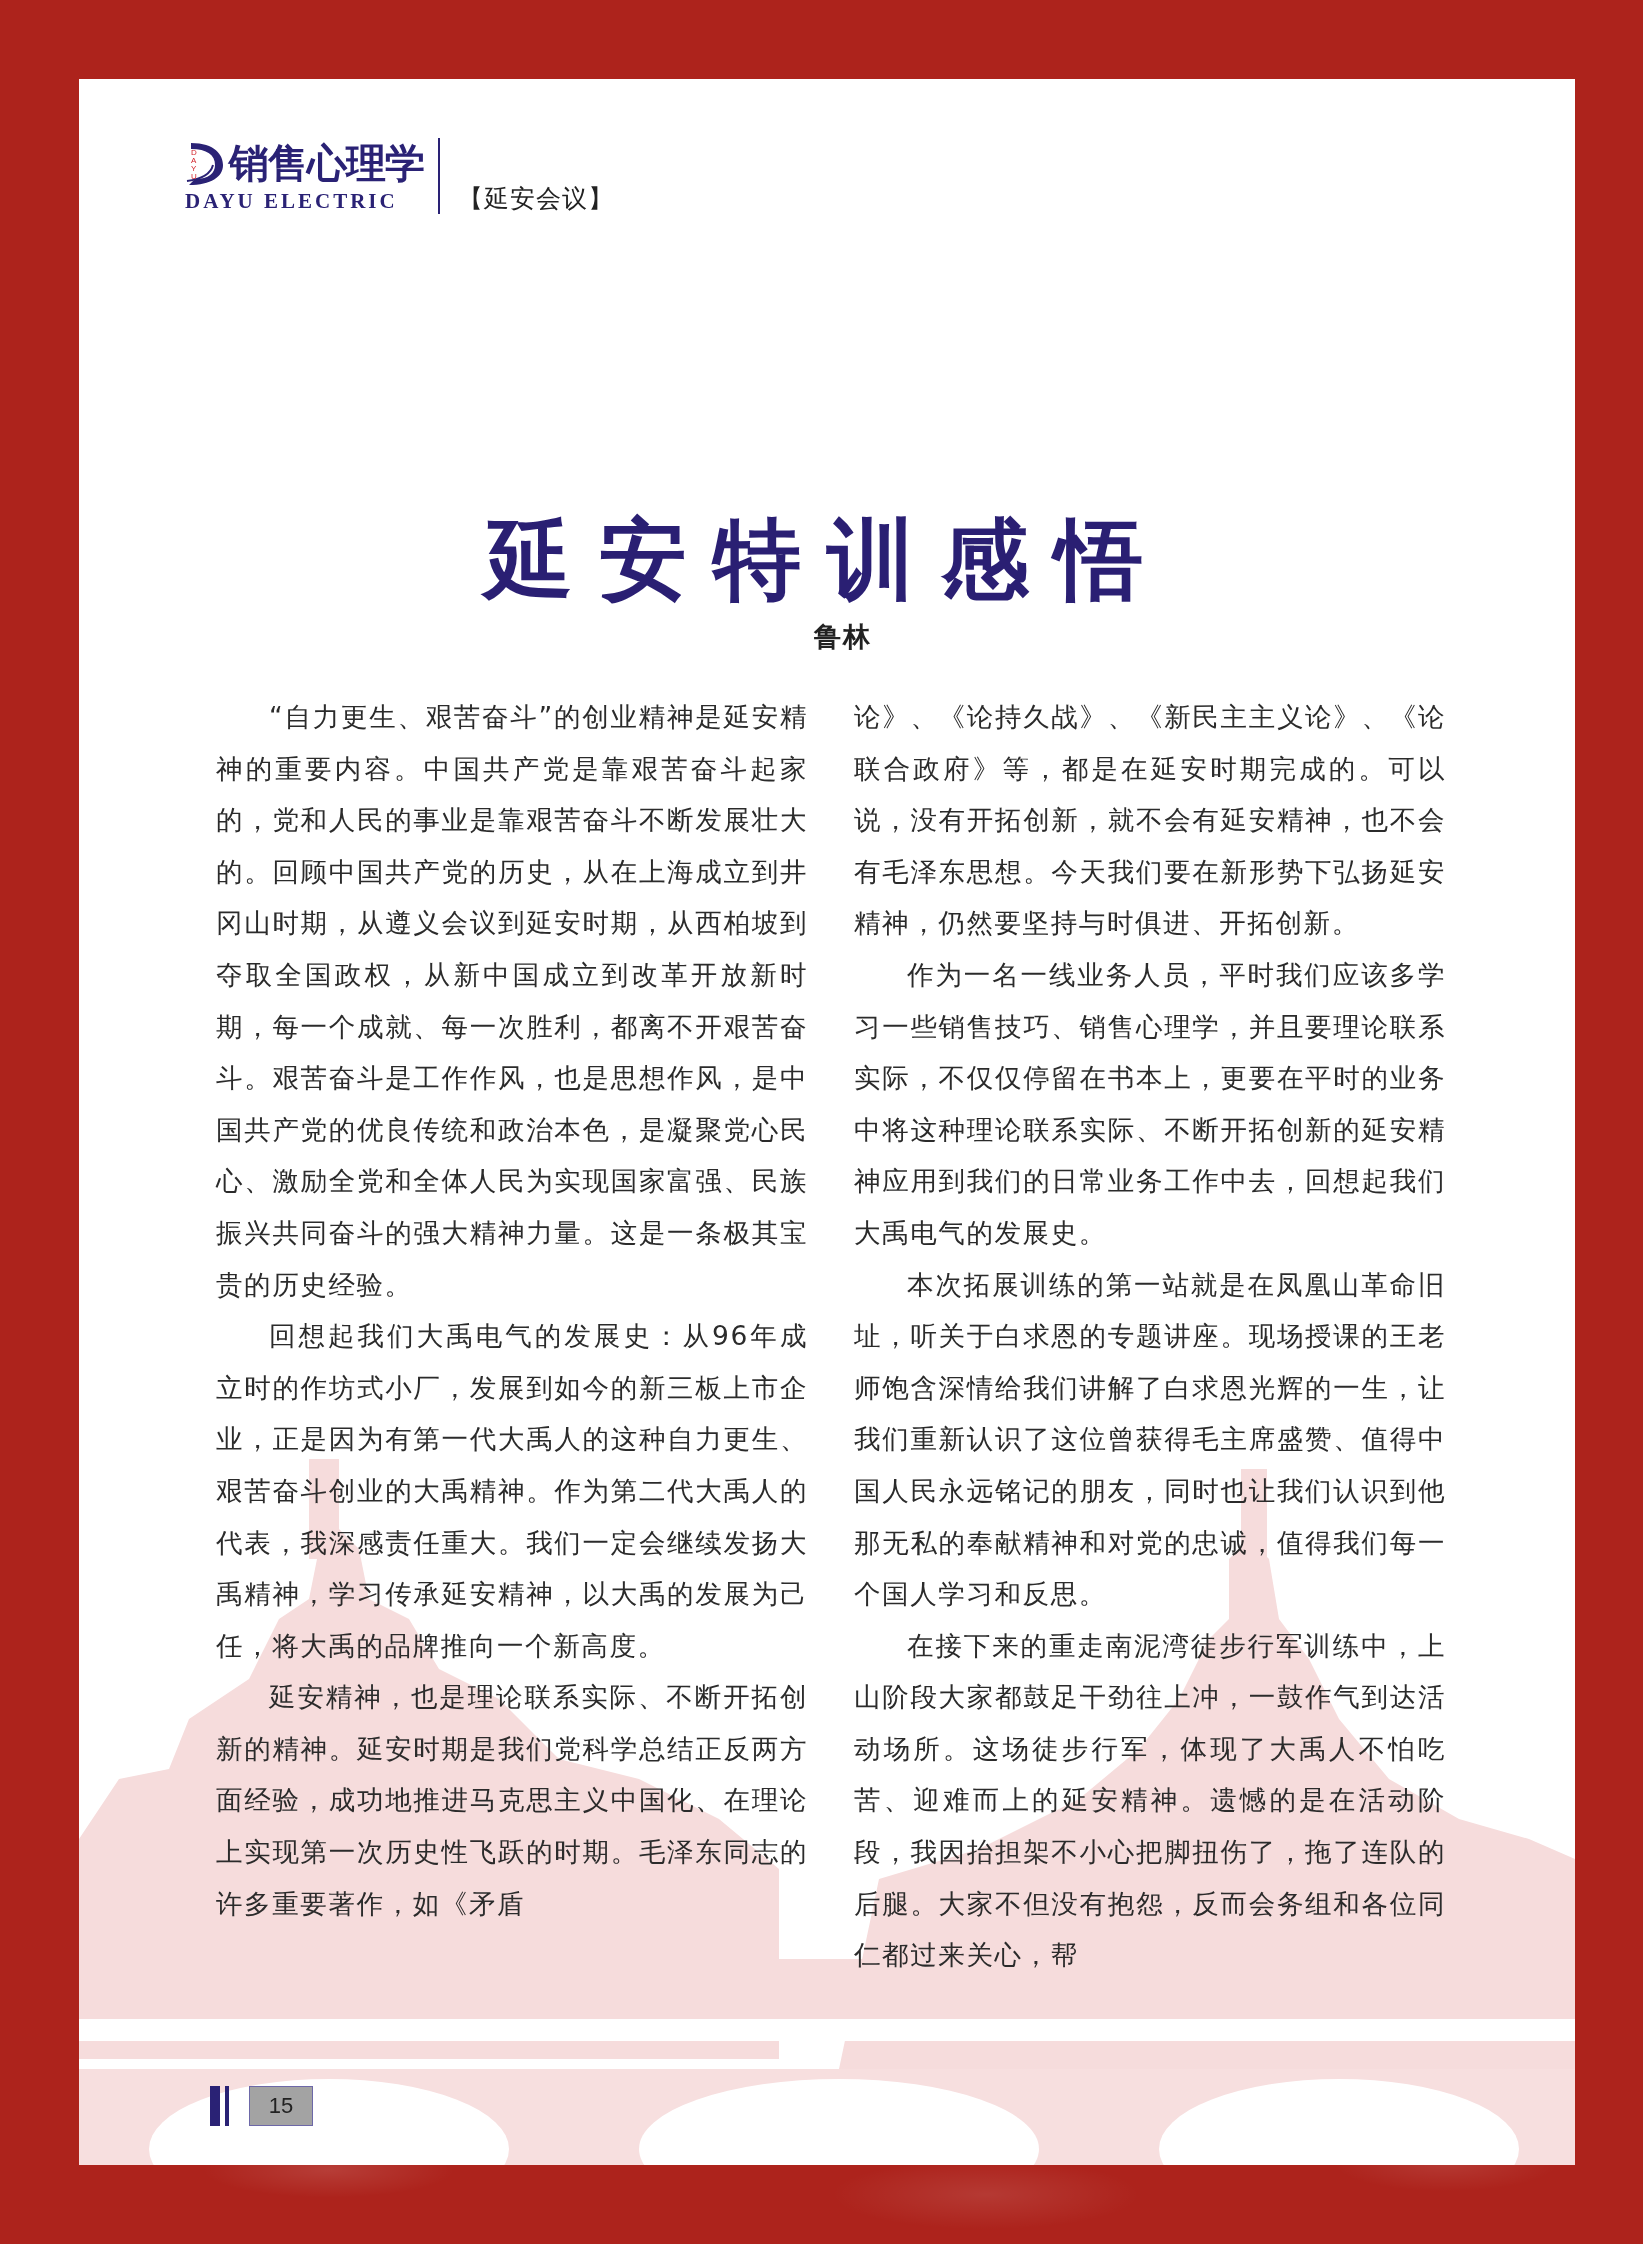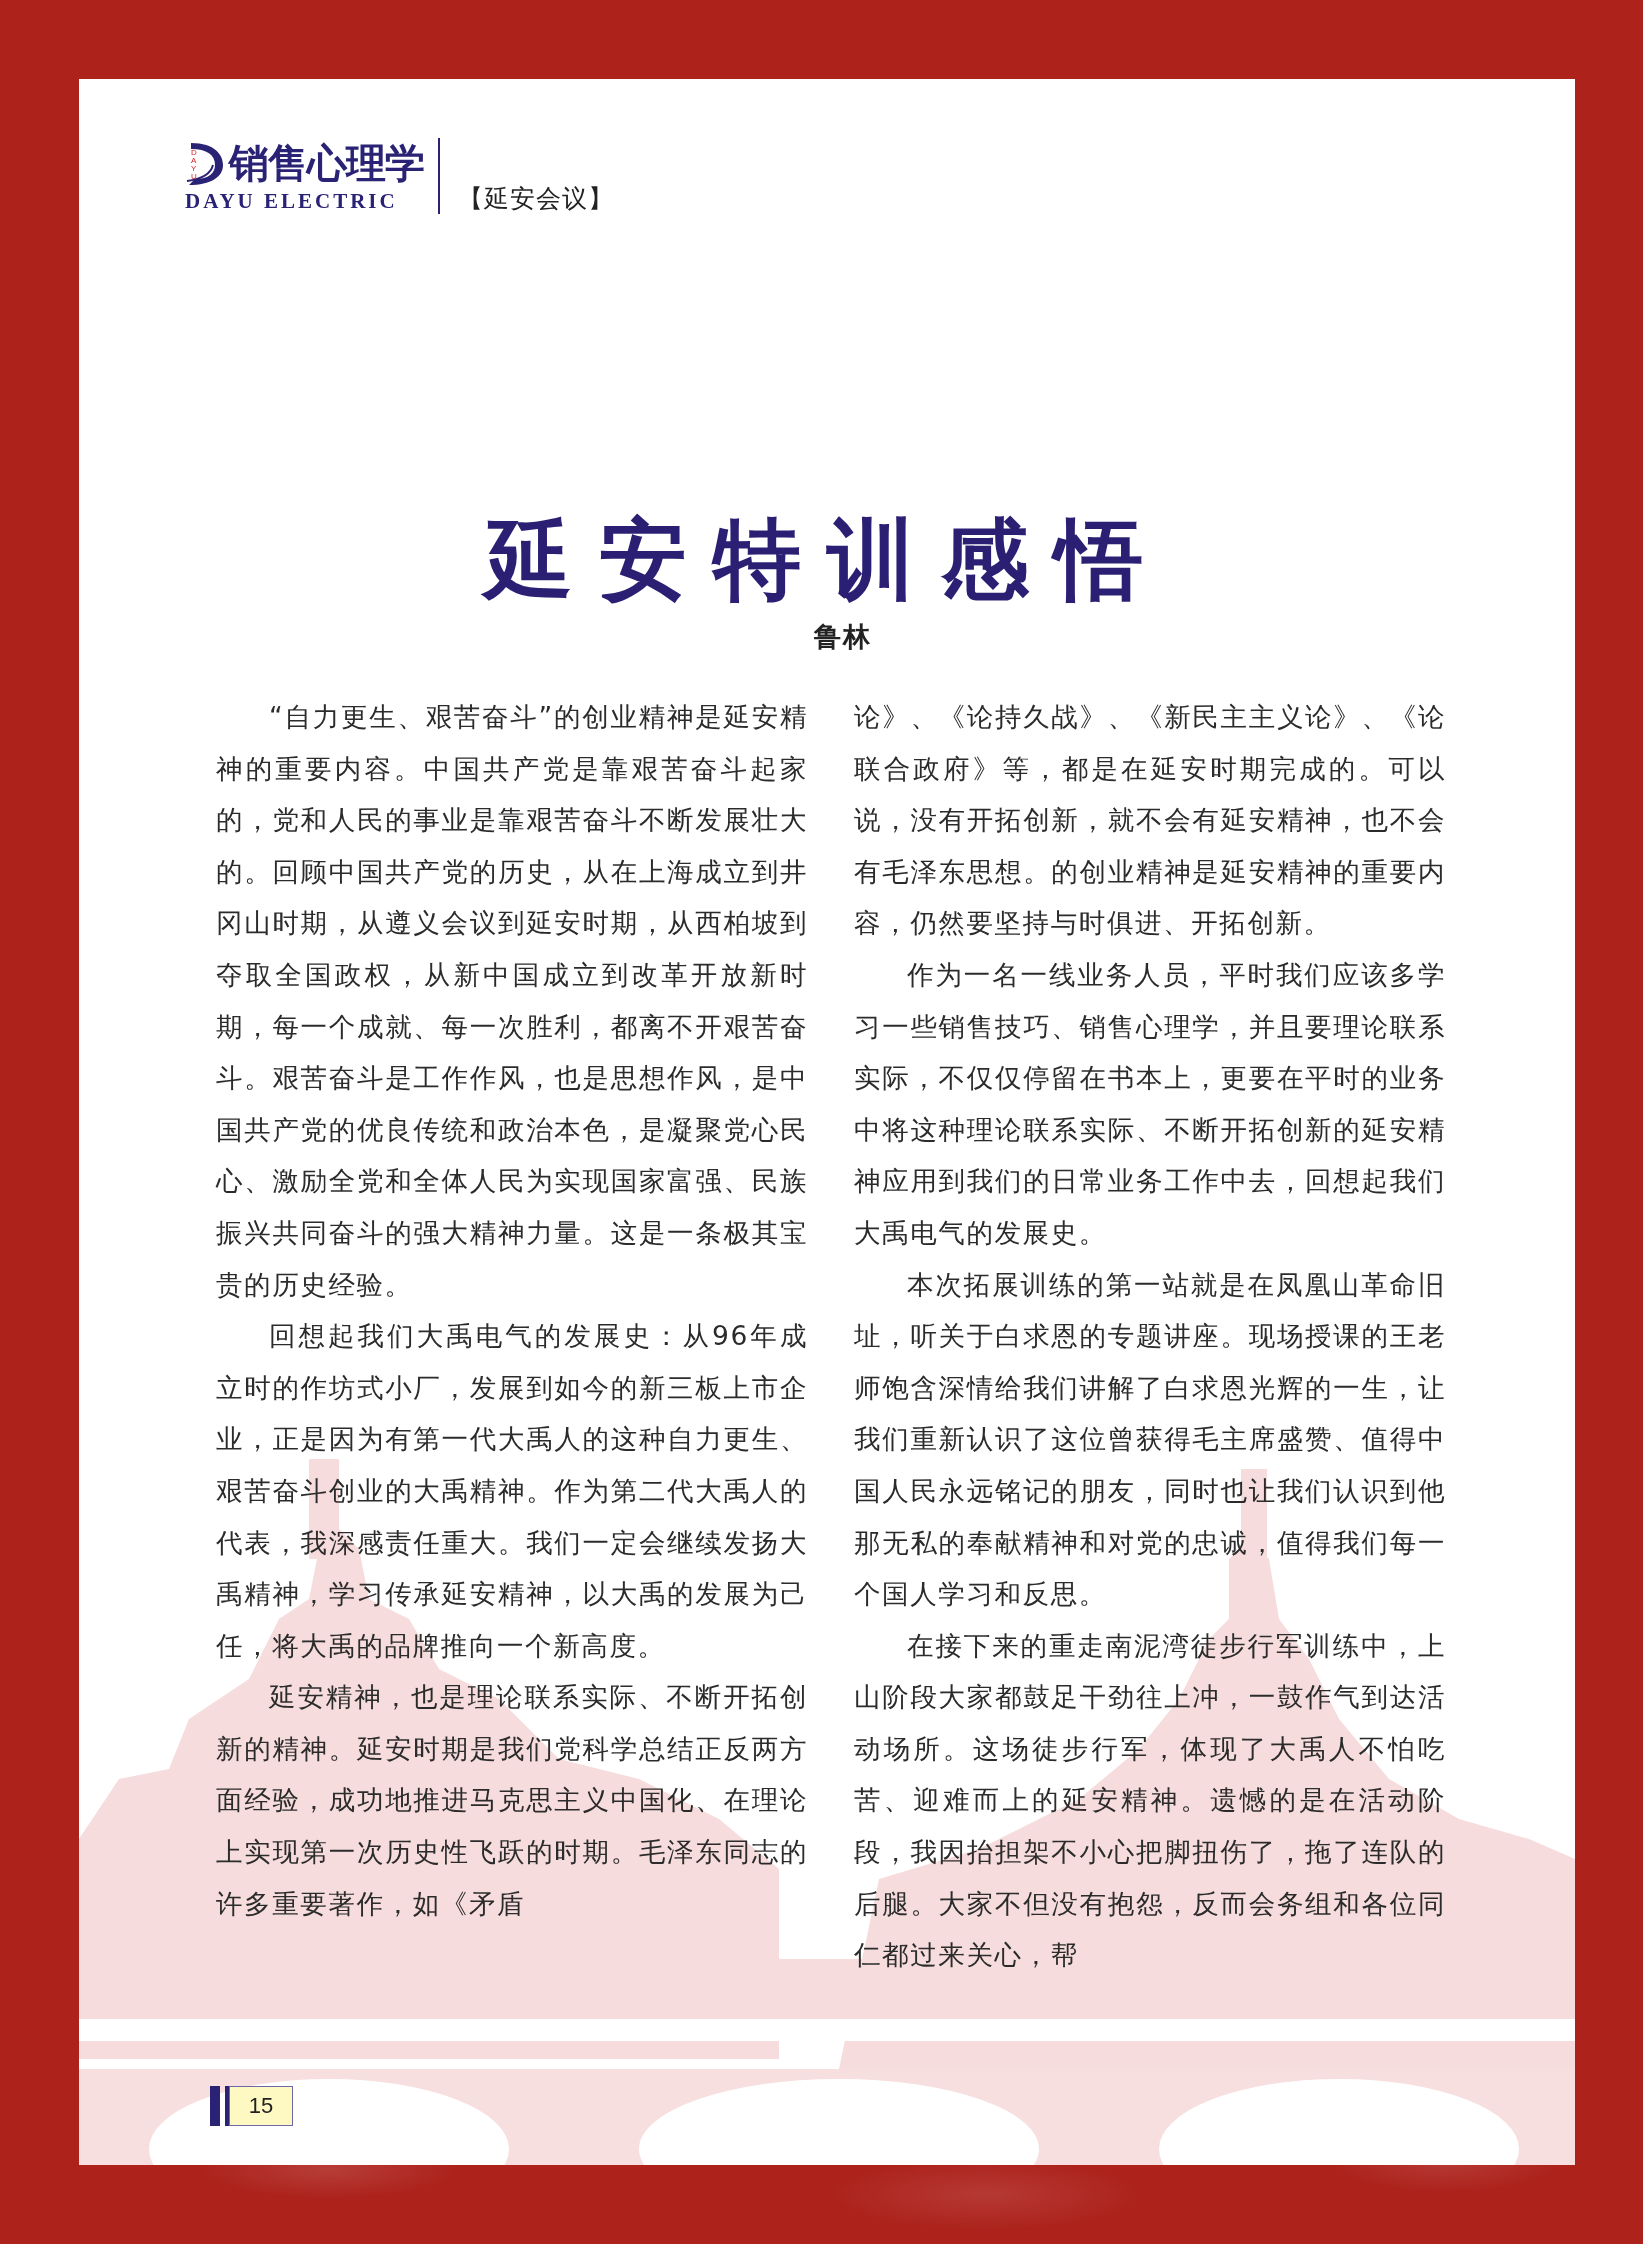--- a/index.html
+++ b/index.html
@@ -43,21 +43,21 @@
     font-size:26.5px; line-height:51.6px; color:#2b2b2b;
     text-align:justify; text-justify:inter-character; letter-spacing:1.6px;
   }
   .col-left { left:137px; }
   .col-right { left:775px; }
   .col p { margin:0; }
   .col p.indent { text-indent:2em; }
   .pageno { position:absolute; left:131px; top:2007px; display:flex; align-items:stretch; height:40px; }
   .bar1 { width:10px; background:#2a2275; }
   .bar2 { width:4px; background:#2a2275; margin-left:5px; }
-  .pagebox { width:62px; margin-left:0; border:1.5px solid #6d68a8; background:#fef9c3;
+  .pagebox { width:62px; margin-left:20px; border:1.5px solid #6d68a8; background:#a3a3a3;
     font-family:"Liberation Sans", sans-serif; font-size:22px; color:#222;
     display:flex; align-items:center; justify-content:center; }
 </style>
 </head>
 <body>
 
 <div class="frame-pattern"></div>
 
 <div class="page">
 
@@ -104,21 +104,21 @@
   <h1 class="title">延安特训感悟</h1>
   <div class="author">鲁林</div>
 
   <div class="col col-left">
     <p class="indent">“自力更生、艰苦奋斗”的创业精神是延安精神的重要内容。中国共产党是靠艰苦奋斗起家的，党和人民的事业是靠艰苦奋斗不断发展壮大的。回顾中国共产党的历史，从在上海成立到井冈山时期，从遵义会议到延安时期，从西柏坡到夺取全国政权，从新中国成立到改革开放新时期，每一个成就、每一次胜利，都离不开艰苦奋斗。艰苦奋斗是工作作风，也是思想作风，是中国共产党的优良传统和政治本色，是凝聚党心民心、激励全党和全体人民为实现国家富强、民族振兴共同奋斗的强大精神力量。这是一条极其宝贵的历史经验。</p>
     <p class="indent">回想起我们大禹电气的发展史：从96年成立时的作坊式小厂，发展到如今的新三板上市企业，正是因为有第一代大禹人的这种自力更生、艰苦奋斗创业的大禹精神。作为第二代大禹人的代表，我深感责任重大。我们一定会继续发扬大禹精神，学习传承延安精神，以大禹的发展为己任，将大禹的品牌推向一个新高度。</p>
     <p class="indent">延安精神，也是理论联系实际、不断开拓创新的精神。延安时期是我们党科学总结正反两方面经验，成功地推进马克思主义中国化、在理论上实现第一次历史性飞跃的时期。毛泽东同志的许多重要著作，如《矛盾</p>
   </div>
 
   <div class="col col-right">
-    <p>论》、《论持久战》、《新民主主义论》、《论联合政府》等，都是在延安时期完成的。可以说，没有开拓创新，就不会有延安精神，也不会有毛泽东思想。的创业精神是延安精神的重要内容，仍然要坚持与时俱进、开拓创新。</p>
+    <p>论》、《论持久战》、《新民主主义论》、《论联合政府》等，都是在延安时期完成的。可以说，没有开拓创新，就不会有延安精神，也不会有毛泽东思想。今天我们要在新形势下弘扬延安精神，仍然要坚持与时俱进、开拓创新。</p>
     <p class="indent">作为一名一线业务人员，平时我们应该多学习一些销售技巧、销售心理学，并且要理论联系实际，不仅仅停留在书本上，更要在平时的业务中将这种理论联系实际、不断开拓创新的延安精神应用到我们的日常业务工作中去，回想起我们大禹电气的发展史。</p>
     <p class="indent">本次拓展训练的第一站就是在凤凰山革命旧址，听关于白求恩的专题讲座。现场授课的王老师饱含深情给我们讲解了白求恩光辉的一生，让我们重新认识了这位曾获得毛主席盛赞、值得中国人民永远铭记的朋友，同时也让我们认识到他那无私的奉献精神和对党的忠诚，值得我们每一个国人学习和反思。</p>
     <p class="indent">在接下来的重走南泥湾徒步行军训练中，上山阶段大家都鼓足干劲往上冲，一鼓作气到达活动场所。这场徒步行军，体现了大禹人不怕吃苦、迎难而上的延安精神。遗憾的是在活动阶段，我因抬担架不小心把脚扭伤了，拖了连队的后腿。大家不但没有抱怨，反而会务组和各位同仁都过来关心，帮</p>
   </div>
 
   <div class="pageno">
     <div class="bar1"></div>
     <div class="bar2"></div>
     <div class="pagebox">15</div>
   </div>

